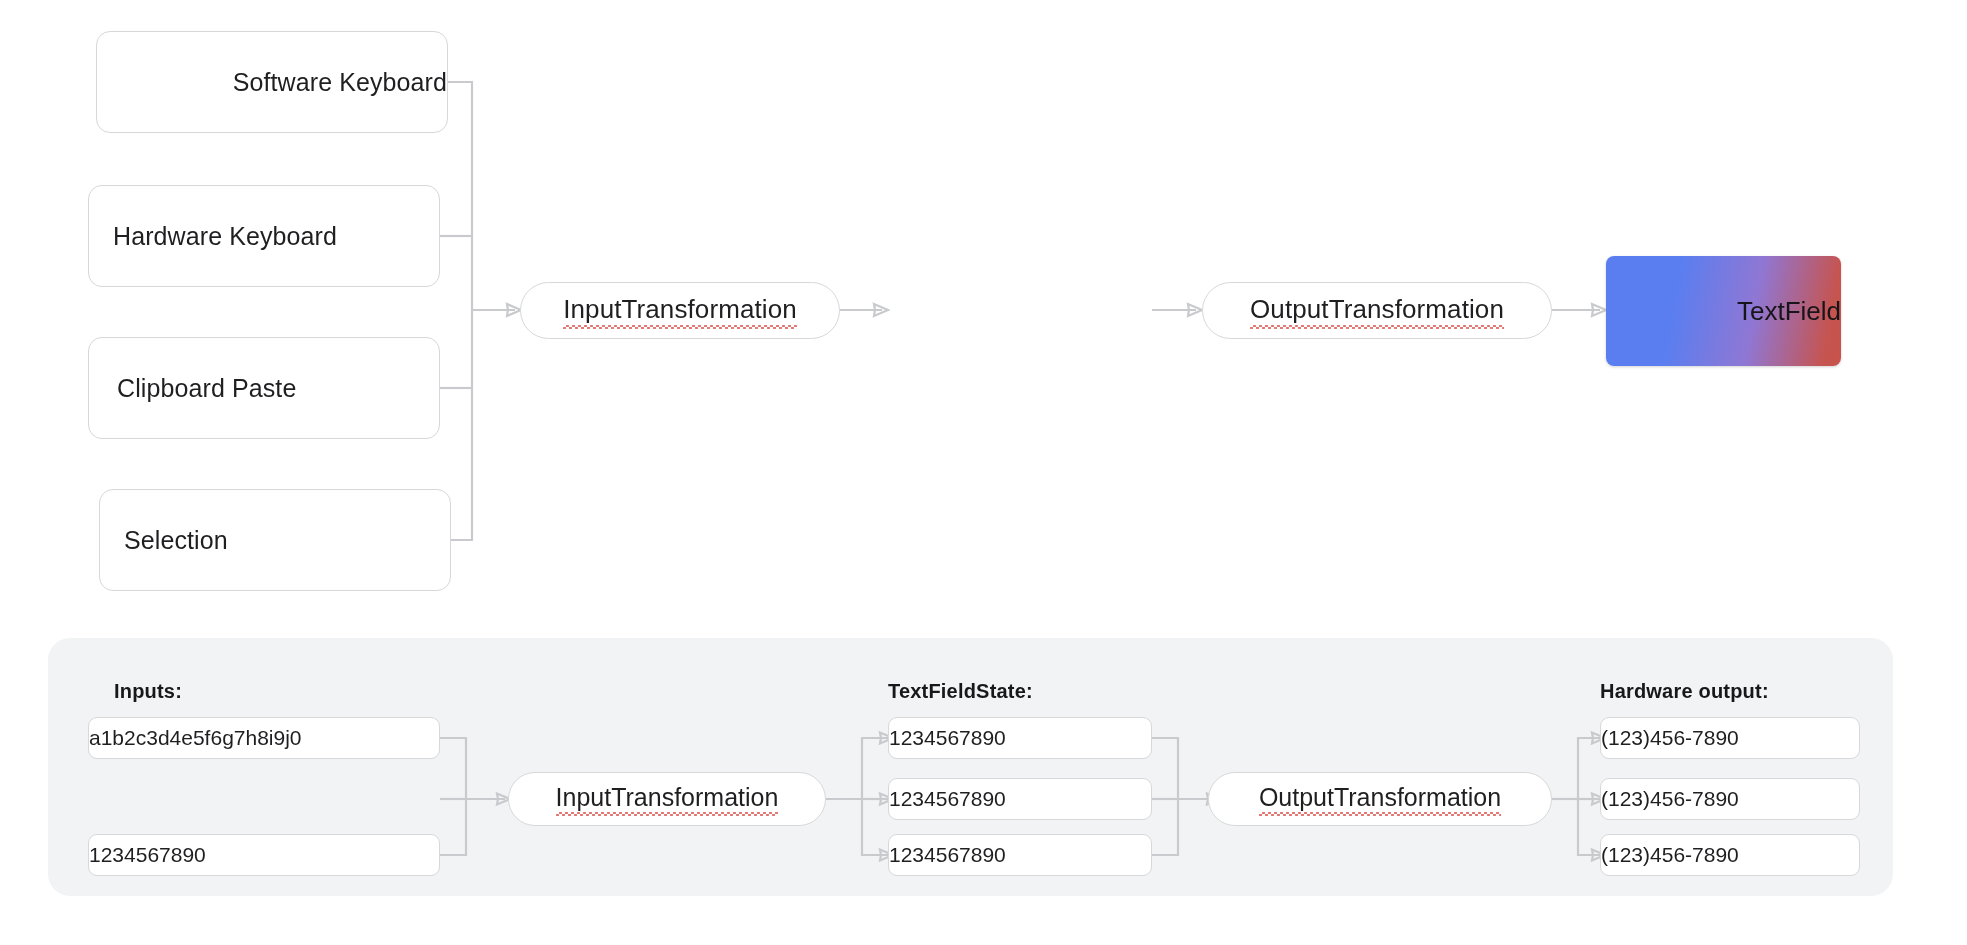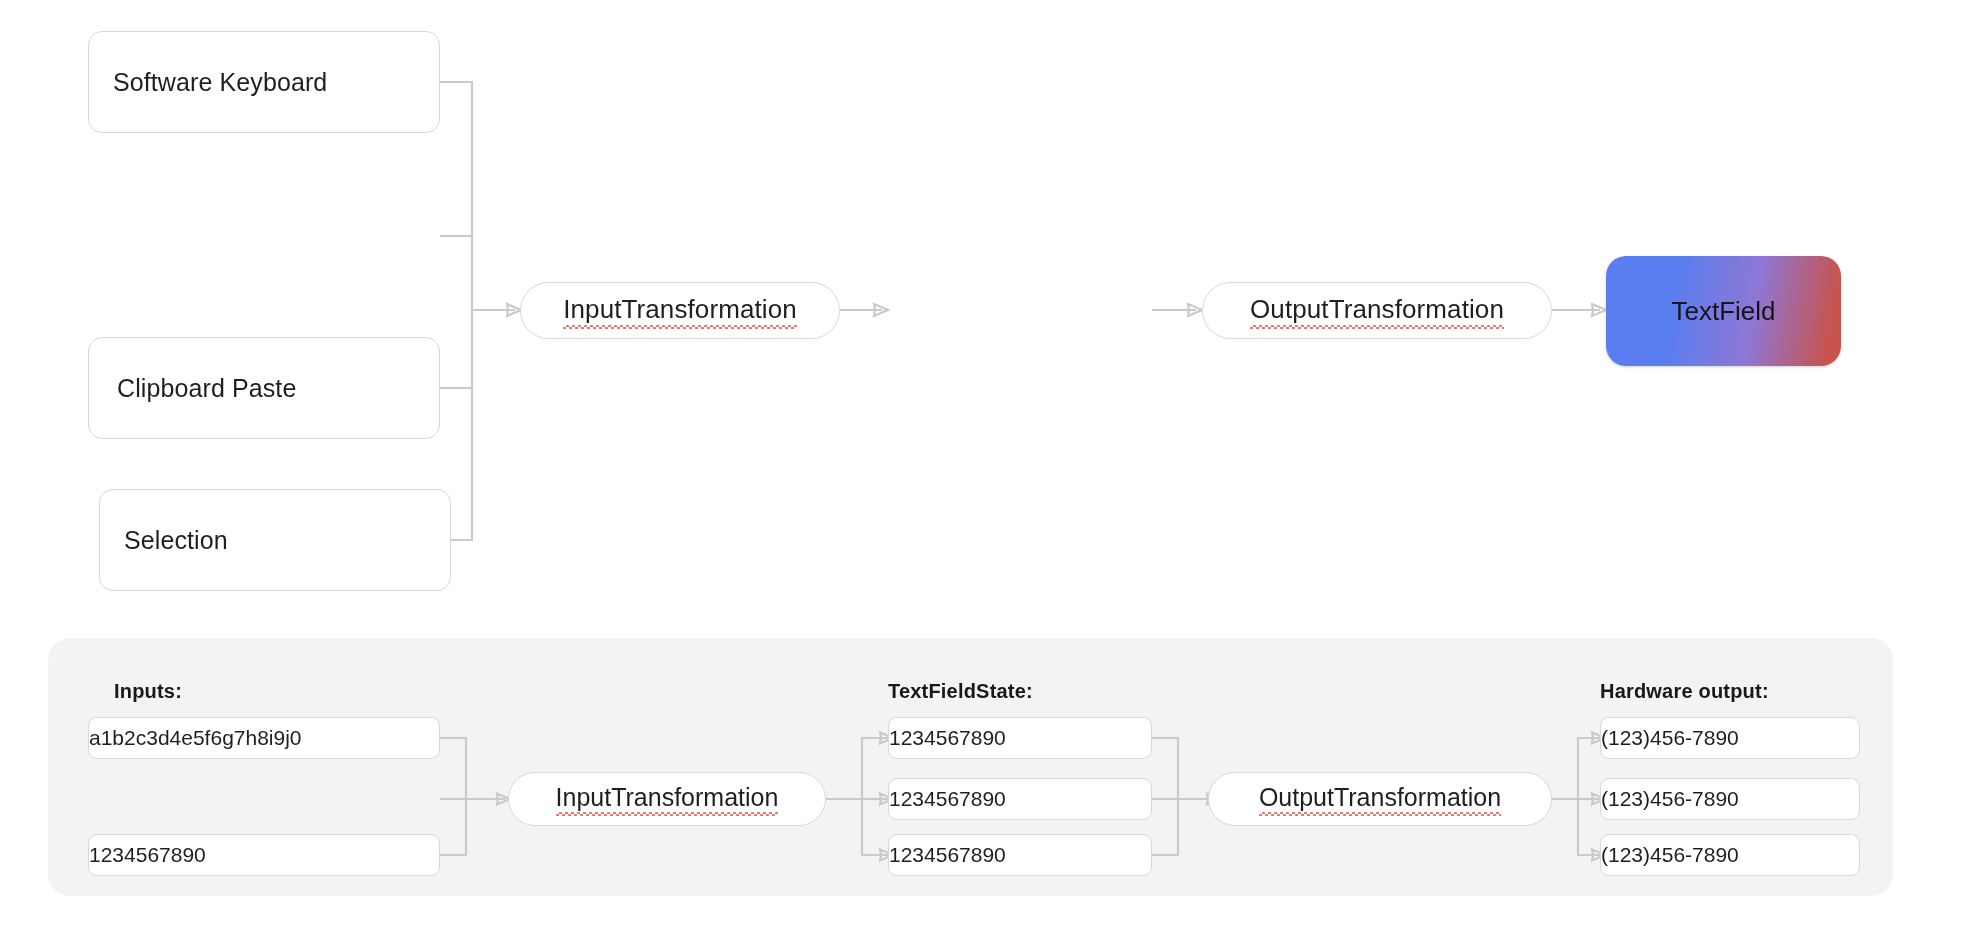--- a/index.html
+++ b/index.html
@@ -56,22 +56,22 @@
   
   .rect {
     border-radius: 14px;
     justify-content: center;
     font-size: 26px;
   }
 
   
   .grad {
     border: none;
-    border-radius: 20px;
-    justify-content: center;
+    border-radius: 8px;
+    justify-content: flex-end;
     font-size: 26px;
     color: #15151a;
     background: linear-gradient(100deg, #5a7ef0 0%, #5a7ef0 30%, #8f77d4 62%, #c6544f 93%, #c8534c 100%);
     box-shadow: 0 1px 3px rgba(0,0,0,.18);
   }
 
   
   .squiggle {
     position: relative;
     display: inline-block;
@@ -206,24 +206,27 @@
 
     <path d="M 1552 799 L 1578 799"></path>
     <path d="M 1578 799 L 1578 738 L 1600 738"></path>
     <path d="M 1578 799 L 1600 799"></path>
     <path d="M 1578 799 L 1578 855 L 1600 855"></path>
     <path d="M 1593 738 l -1 -5.5 l 13 5.5 l -13 5.5 z" fill="#c8cacd" stroke="none"></path>
     <path d="M 1593 799 l -1 -5.5 l 13 5.5 l -13 5.5 z" fill="#c8cacd" stroke="none"></path>
     <path d="M 1593 855 l -1 -5.5 l 13 5.5 l -13 5.5 z" fill="#c8cacd" stroke="none"></path>
   </svg>
 
-  <div class="node src-box" style="left:88px; top:31px;">
+  <div class="node src-box" style="left:96px; top:31px;justify-content:flex-end;">
     <span>Software Keyboard</span>
   </div>
 
+  <div class="node src-box" style="left:88px; top:185px;">
+    <span>Hardware Keyboard</span>
+  </div>
 
   <div class="node src-box" style="left:88px; top:337px;padding-left:28px;">
     <span>Clipboard Paste</span>
   </div>
 
   <div class="node src-box" style="left:99px; top:489px;">
     <span>Selection</span>
   </div>
 
   <div class="node pill" style="left:520px; top:282px; width:320px; height:57px;">

